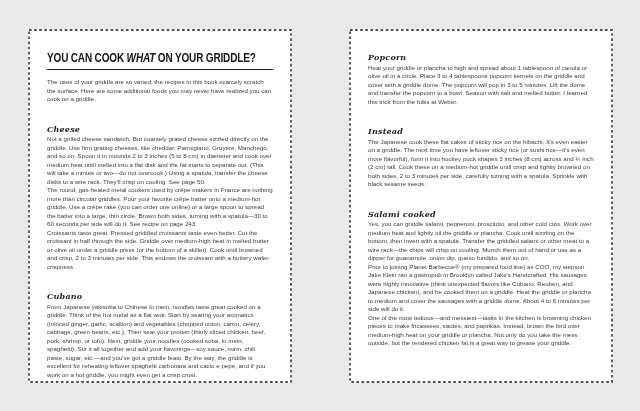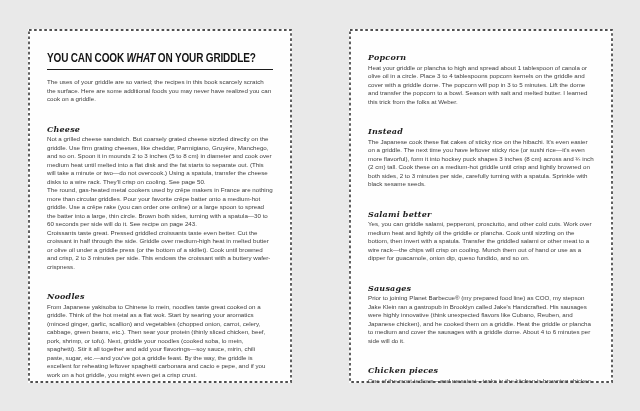--- a/index.html
+++ b/index.html
@@ -76,36 +76,34 @@
   <h1 class="page-title"><span class="squeeze"><span>YOU CAN COOK </span><span class="emph">WHAT</span><span> ON YOUR GRIDDLE?</span></span></h1>
   <p class="intro">The uses of your griddle are so varied; the recipes in this book scarcely scratch the surface. Here are some additional foods you may never have realized you can cook on a griddle.</p>
 
   <h2 class="section-heading">Cheese</h2>
   <p class="section-body">Not a grilled cheese sandwich. But coarsely grated cheese sizzled directly on the griddle. Use firm grating cheeses, like cheddar, Parmigiano, Gruyère, Manchego, and so on. Spoon it in mounds 2 to 3 inches (5 to 8 cm) in diameter and cook over medium heat until melted into a flat disk and the fat starts to separate out. (This will take a minute or two—do not overcook.) Using a spatula, transfer the cheese disks to a wire rack. They'll crisp on cooling. See page 50.</p>
 
   <p class="section-body">The round, gas-heated metal cookers used by crêpe makers in France are nothing more than circular griddles. Pour your favorite crêpe batter onto a medium-hot griddle. Use a crêpe rake (you can order one online) or a large spoon to spread the batter into a large, thin circle. Brown both sides, turning with a spatula—30 to 60 seconds per side will do it. See recipe on page 243.</p>
 
   <p class="section-body">Croissants taste great. Pressed griddled croissants taste even better. Cut the croissant in half through the side. Griddle over medium-high heat in melted butter or olive oil under a griddle press (or the bottom of a skillet). Cook until browned and crisp, 2 to 3 minutes per side. This endows the croissant with a buttery wafer-crispness.</p>
 
-  <h2 class="section-heading">Noodles</h2>
+  <h2 class="section-heading">Cubano</h2>
   <p class="section-body">From Japanese yakisoba to Chinese lo mein, noodles taste great cooked on a griddle. Think of the hot metal as a flat wok. Start by searing your aromatics (minced ginger, garlic, scallion) and vegetables (chopped onion, carrot, celery, cabbage, green beans, etc.). Then sear your protein (thinly sliced chicken, beef, pork, shrimp, or tofu). Next, griddle your noodles (cooked soba, lo mein, spaghetti). Stir it all together and add your flavorings—soy sauce, mirin, chili paste, sugar, etc.—and you've got a griddle feast. By the way, the griddle is excellent for reheating leftover spaghetti carbonara and cacio e pepe, and if you work on a hot griddle, you might even get a crisp crust.</p>
 </section>
 
 <section class="page page-right">
   <svg class="stitch" viewBox="0 0 264 354" preserveAspectRatio="none" aria-hidden="true">
     <rect x="1" y="1" width="262" height="352" fill="none" stroke="var(--stitch)" stroke-width="1.8" stroke-dasharray="2.6 2.5"></rect>
   </svg>
 
   <h2 class="section-heading">Popcorn</h2>
   <p class="section-body">Heat your griddle or plancha to high and spread about 1 tablespoon of canola or olive oil in a circle. Place 3 to 4 tablespoons popcorn kernels on the griddle and cover with a griddle dome. The popcorn will pop in 3 to 5 minutes. Lift the dome and transfer the popcorn to a bowl. Season with salt and melted butter. I learned this trick from the folks at Weber.</p>
 
   <h2 class="section-heading">Instead</h2>
   <p class="section-body">The Japanese cook these flat cakes of sticky rice on the hibachi. It's even easier on a griddle. The next time you have leftover sticky rice (or sushi rice—it's even more flavorful), form it into hockey puck shapes 3 inches (8 cm) across and ¾ inch (2 cm) tall. Cook these on a medium-hot griddle until crisp and lightly browned on both sides, 2 to 3 minutes per side, carefully turning with a spatula. Sprinkle with black sesame seeds.</p>
 
-  <h2 class="section-heading">Salami better</h2>
+  <h2 class="section-heading">Salami cooked</h2>
   <p class="section-body">Yes, you can griddle salami, pepperoni, prosciutto, and other cold cuts. Work over medium heat and lightly oil the griddle or plancha. Cook until sizzling on the bottom, then invert with a spatula. Transfer the griddled salami or other meat to a wire rack—the chips will crisp on cooling. Munch them out of hand or use as a dipper for guacamole, onion dip, queso fundido, and so on.</p>
 
-  <h2 class="section-heading">Sausages</h2>
   <p class="section-body">Prior to joining Planet Barbecue® (my prepared food line) as COO, my stepson Jake Klein ran a gastropub in Brooklyn called Jake's Handcrafted. His sausages were highly innovative (think unexpected flavors like Cubano, Reuben, and Japanese chicken), and he cooked them on a griddle. Heat the griddle or plancha to medium and cover the sausages with a griddle dome. About 4 to 6 minutes per side will do it.</p>
 
-  <h2 class="section-heading">Chicken pieces</h2>
   <p class="section-body">One of the most tedious—and messiest—tasks in the kitchen is browning chicken pieces to make fricassees, sautés, and paprikas. Instead, brown the bird over medium-high heat on your griddle or plancha. Not only do you take the mess outside, but the rendered chicken fat is a great way to grease your griddle.</p>
 </section>
 
 </body></html>

